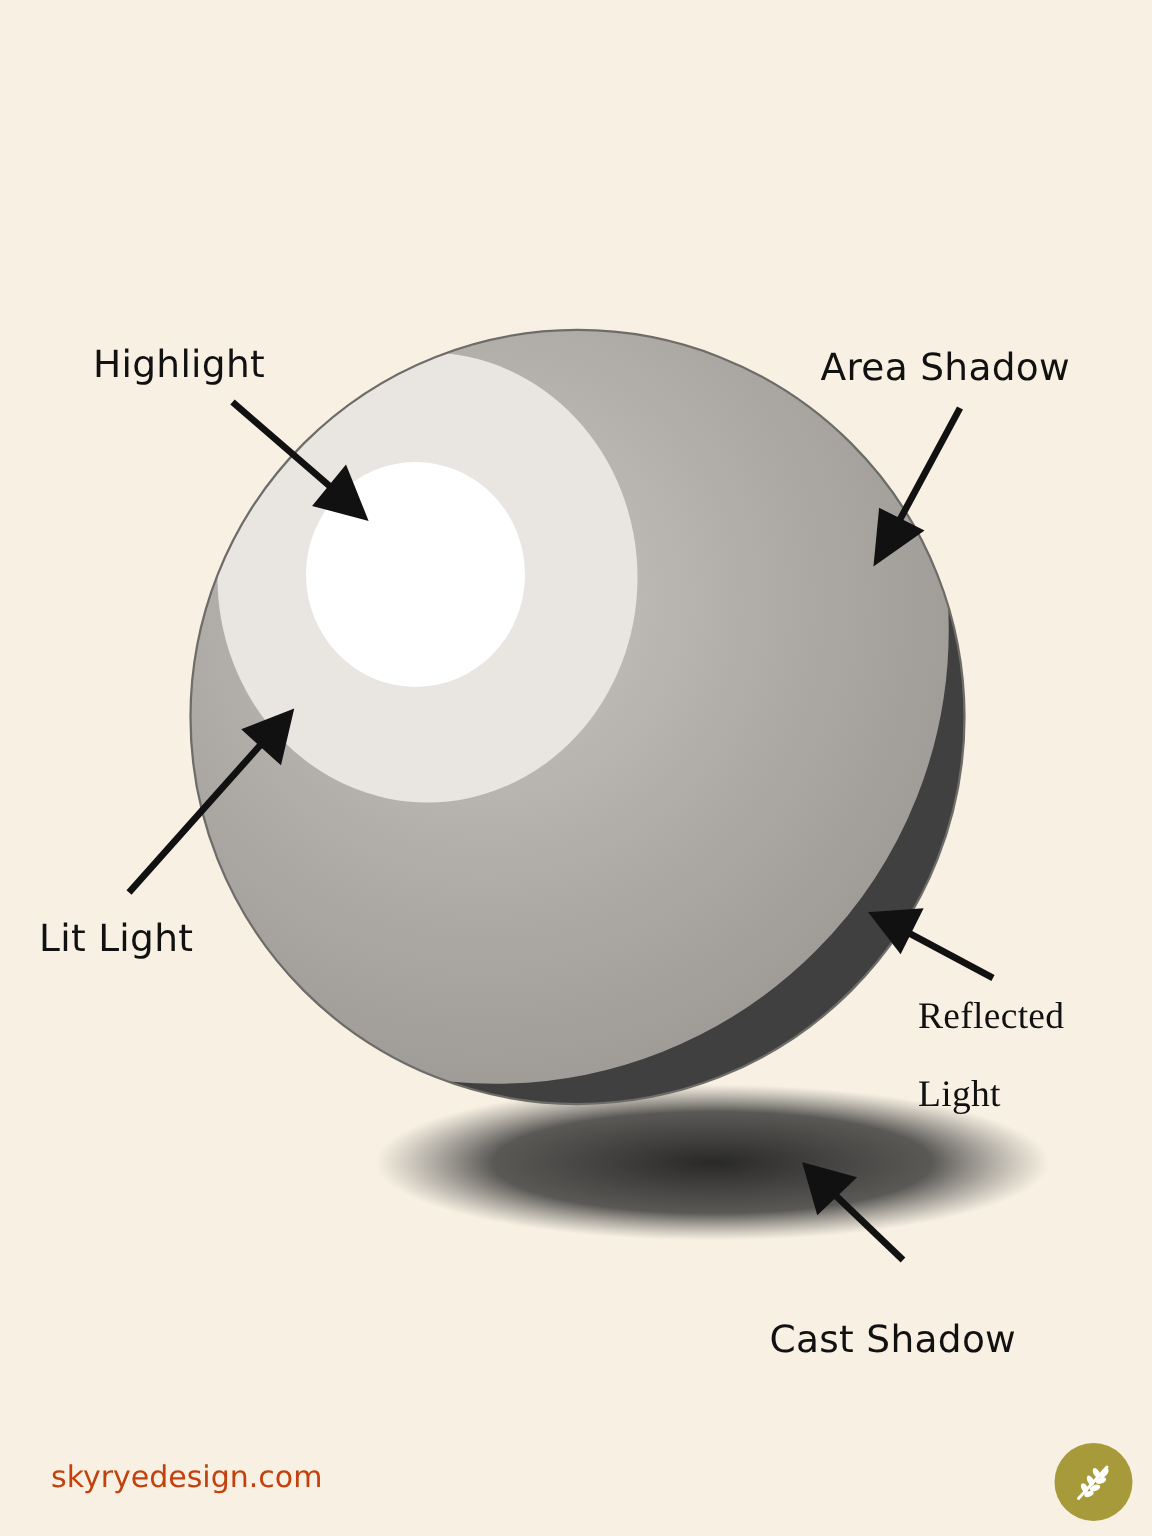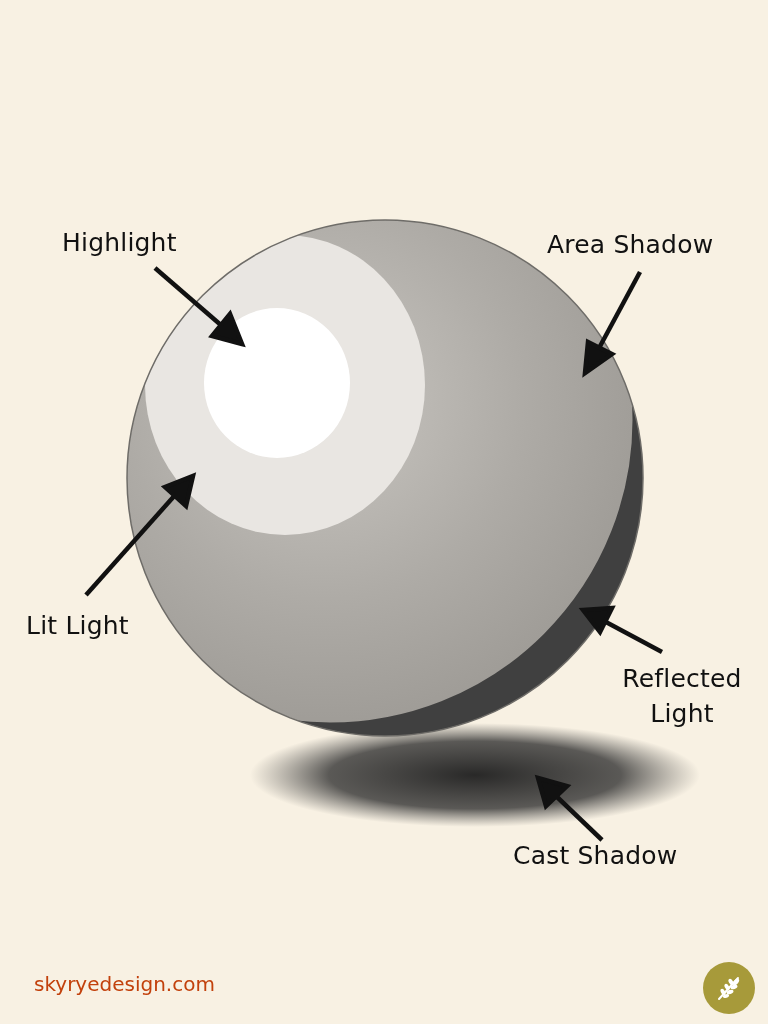--- a/index.html
+++ b/index.html
@@ -1,20 +1,20 @@
 <!DOCTYPE html>
 <html><head>
 <meta charset="utf-8">
 <style>
   html, body { margin:0; padding:0; }
   body { width:768px; height:1024px; overflow:hidden; background:#f8f1e3; position:relative; font-family:"DejaVu Sans", sans-serif; }
   .canvas { position:absolute; left:0; top:0; width:632px; height:1024px; background:#f8f1e3; }
   svg.art { position:absolute; left:0; top:0; }
   .label { position:absolute; color:#111; font-family:"DejaVu Sans", sans-serif; font-size:25px; font-weight:500; letter-spacing:0.2px; white-space:nowrap; }
-  .label.center { text-align:center; }
+  .label.center { text-align:left;font-family:Liberation Serif, serif; }
   .watermark { position:absolute; left:34px; top:972px; font-family:"DejaVu Sans", sans-serif; font-size:20px; color:#c2410c; }
   .logo { position:absolute; left:703px; top:962px; width:52px; height:52px; border-radius:50%; background:#a79a3a; display:flex; align-items:center; justify-content:center; }
 </style>
 </head>
 <body>
 
 <div class="canvas">
   <svg class="art" width="768" height="1024" viewBox="0 0 768 1024">
     <defs>
       <radialGradient id="castShadowGrad" cx="50%" cy="50%" r="50%">
@@ -64,23 +64,23 @@
       <line x1="602" y1="840" x2="555" y2="795"></line>
       <polygon points="538,778 567,786 546,806"></polygon>
     </g>
   </svg>
 
   <div class="label" style="left:62px; top:228px;">Highlight</div>
   <div class="label" style="left:547px; top:230px;">Area Shadow</div>
   <div class="label" style="left:26px; top:611px;">Lit Light</div>
   <div class="label center" style="left:612px; top:664px; width:140px;">
     <div>Reflected</div>
-    <div style="margin-top:6px;">Light</div>
+    <div style="margin-top:24px;">Light</div>
   </div>
-  <div class="label" style="left:513px; top:841px;">Cast Shadow</div>
+  <div class="label" style="left:513px; top:878px;">Cast Shadow</div>
 
   <div class="watermark">skyryedesign.com</div>
   <div class="logo">
     <svg width="30" height="30" viewBox="0 0 30 30">
       <path d="M5 26 L24 5" stroke="#fff" stroke-width="2" stroke-linecap="round"></path>
       <ellipse cx="22" cy="9" rx="2.2" ry="4" fill="#fff" transform="rotate(40 22 9)"></ellipse>
       <ellipse cx="17" cy="9" rx="2" ry="3.6" fill="#fff" transform="rotate(-30 17 9)"></ellipse>
       <ellipse cx="20" cy="14" rx="2" ry="3.6" fill="#fff" transform="rotate(70 20 14)"></ellipse>
       <ellipse cx="13" cy="14" rx="2" ry="3.6" fill="#fff" transform="rotate(-30 13 14)"></ellipse>
       <ellipse cx="16" cy="19" rx="2" ry="3.6" fill="#fff" transform="rotate(70 16 19)"></ellipse>

